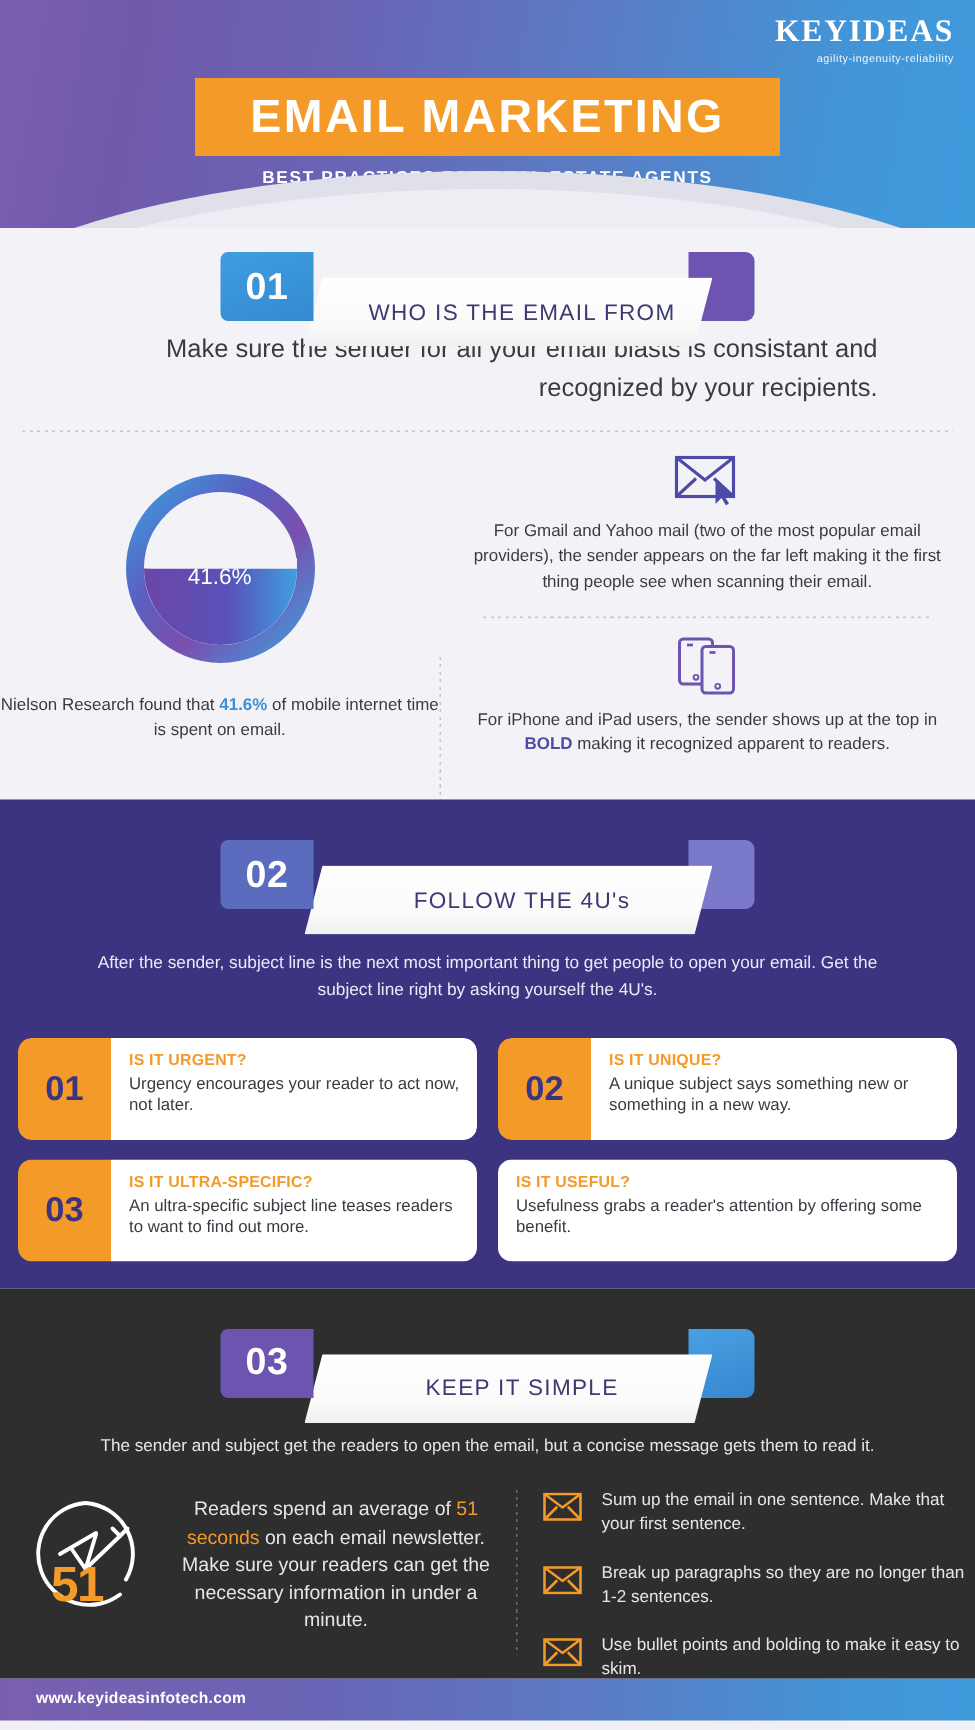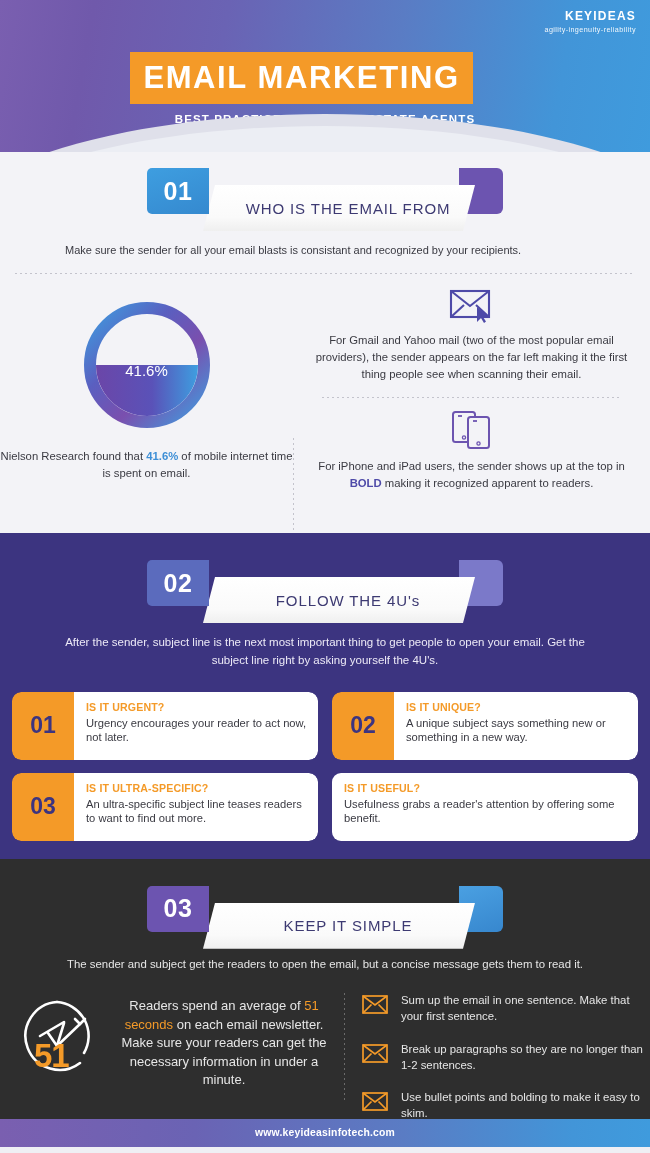--- a/index.html
+++ b/index.html
@@ -26,27 +26,27 @@
   }
   .header-curve2 {
     position:absolute; left:-10%; bottom:-104px; width:120%; height:130px;
     background:#eceef4;
     border-radius:50% 50% 0 0 / 100% 100% 0 0;
   }
   .logo {
     position:absolute; top:10px; right:14px; text-align:right; color:#fff;
   }
   .logo-main {
-    font-size:12px; font-weight:bold; letter-spacing:1.2px; line-height:1;
+    font-size:21px; font-weight:bold; letter-spacing:1.2px; line-height:1;font-family:Liberation Serif, serif;
   }
   .logo-tag {
     font-size:7.2px; letter-spacing:0.4px; margin-top:3px; opacity:.92;
   }
   .title-band {
-    position:absolute; top:52px; left:130px; width:343px; height:52px;
+    position:absolute; top:52px; left:130px; width:390px; height:52px;
     background:#f49a28; display:flex; align-items:center; justify-content:center;text-align:center;
   }
   .title-band-text {
     color:#fff; font-size:31px; font-weight:bold; letter-spacing:1.6px;
   }
   .subtitle {
     position:absolute; top:113px; left:0; width:100%; text-align:center;
     color:#fff; font-size:11.5px; font-weight:bold; letter-spacing:1.1px;
   }
 
@@ -73,22 +73,22 @@
   }
 
   
   .sec1 {
     position:relative; background:#f3f3f7; padding-top:16px; padding-bottom:6px;
     height:381px;
   }
   .sec1 .ribbon-num { background:linear-gradient(160deg,#3e9ee0,#3589cf); }
   .sec1 .ribbon-tail { background:#6c54b0; }
   .sec1-lead {
-    text-align:left; color:#3a3a42; font-size:11px; line-height:1.55;
-    margin:28px auto 0; width:520px;
+    text-align:right; color:#3a3a42; font-size:17px; line-height:1.55;
+    margin:6px auto 0; width:520px;
   }
   .hdivide {
     width:620px; margin:14px auto 0; height:1px;
     background:repeating-linear-gradient(90deg,#c3c3cc 0 2px,transparent 2px 5px);
   }
   .sec1-cols { display:flex; margin-top:8px; height:250px; }
   .sec1-left { width:293px; position:relative; padding-top:10px; }
   .sec1-right { flex:1; position:relative; padding-top:6px; }
   .vdivide {
     position:absolute; left:293px; top:286px; width:1px; height:236px;
@@ -170,23 +170,23 @@
     position:absolute; left:344px; top:0; width:1px; height:110px;
     background:repeating-linear-gradient(180deg,#6b6b6b 0 2px,transparent 2px 5px);
   }
   .sec3-right { flex:1; padding-left:22px; }
   .bullet { display:flex; gap:13px; margin-bottom:17px; align-items:flex-start; }
   .bullet-icon { flex:none; margin-top:2px; }
   .bullet-text { color:#e6e6e6; font-size:11.4px; line-height:1.38; }
 
   
   .footer {
-    height:28px; display:flex; align-items:center; justify-content:center;
+    height:28px; display:flex; align-items:center; justify-content:flex-start;
     background:linear-gradient(90deg,#7a5fb0 0%,#6a63b4 30%,#5a7cc4 62%,#4295d8 88%,#3f9bdd 100%);
-    color:#fff; font-size:10.4px; font-weight:bold; letter-spacing:0.2px;
+    color:#fff; font-size:10.4px; font-weight:bold; letter-spacing:0.2px;padding-left:24px;
   }
 </style>
 </head>
 <body>
 
 <div class="page">
 
   <div class="header">
     <div class="logo">
       <div class="logo-main">KEYIDEAS</div>

